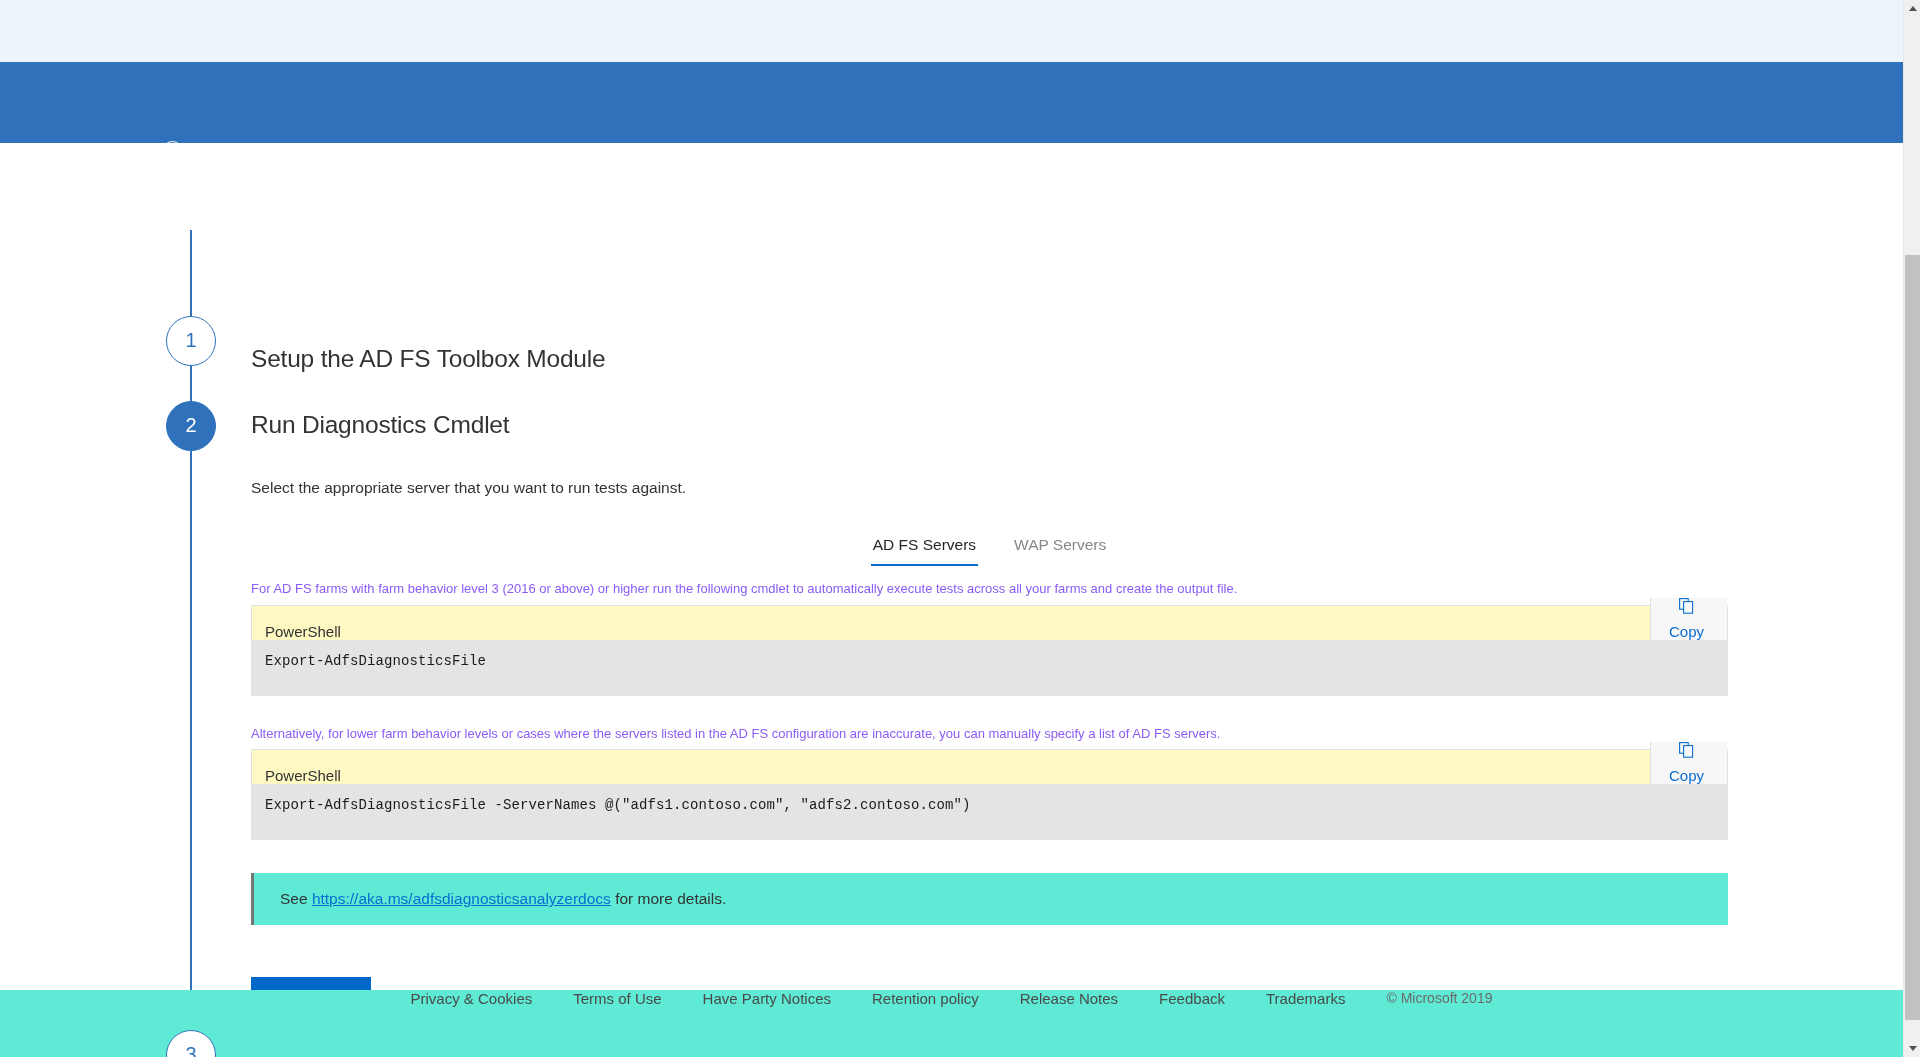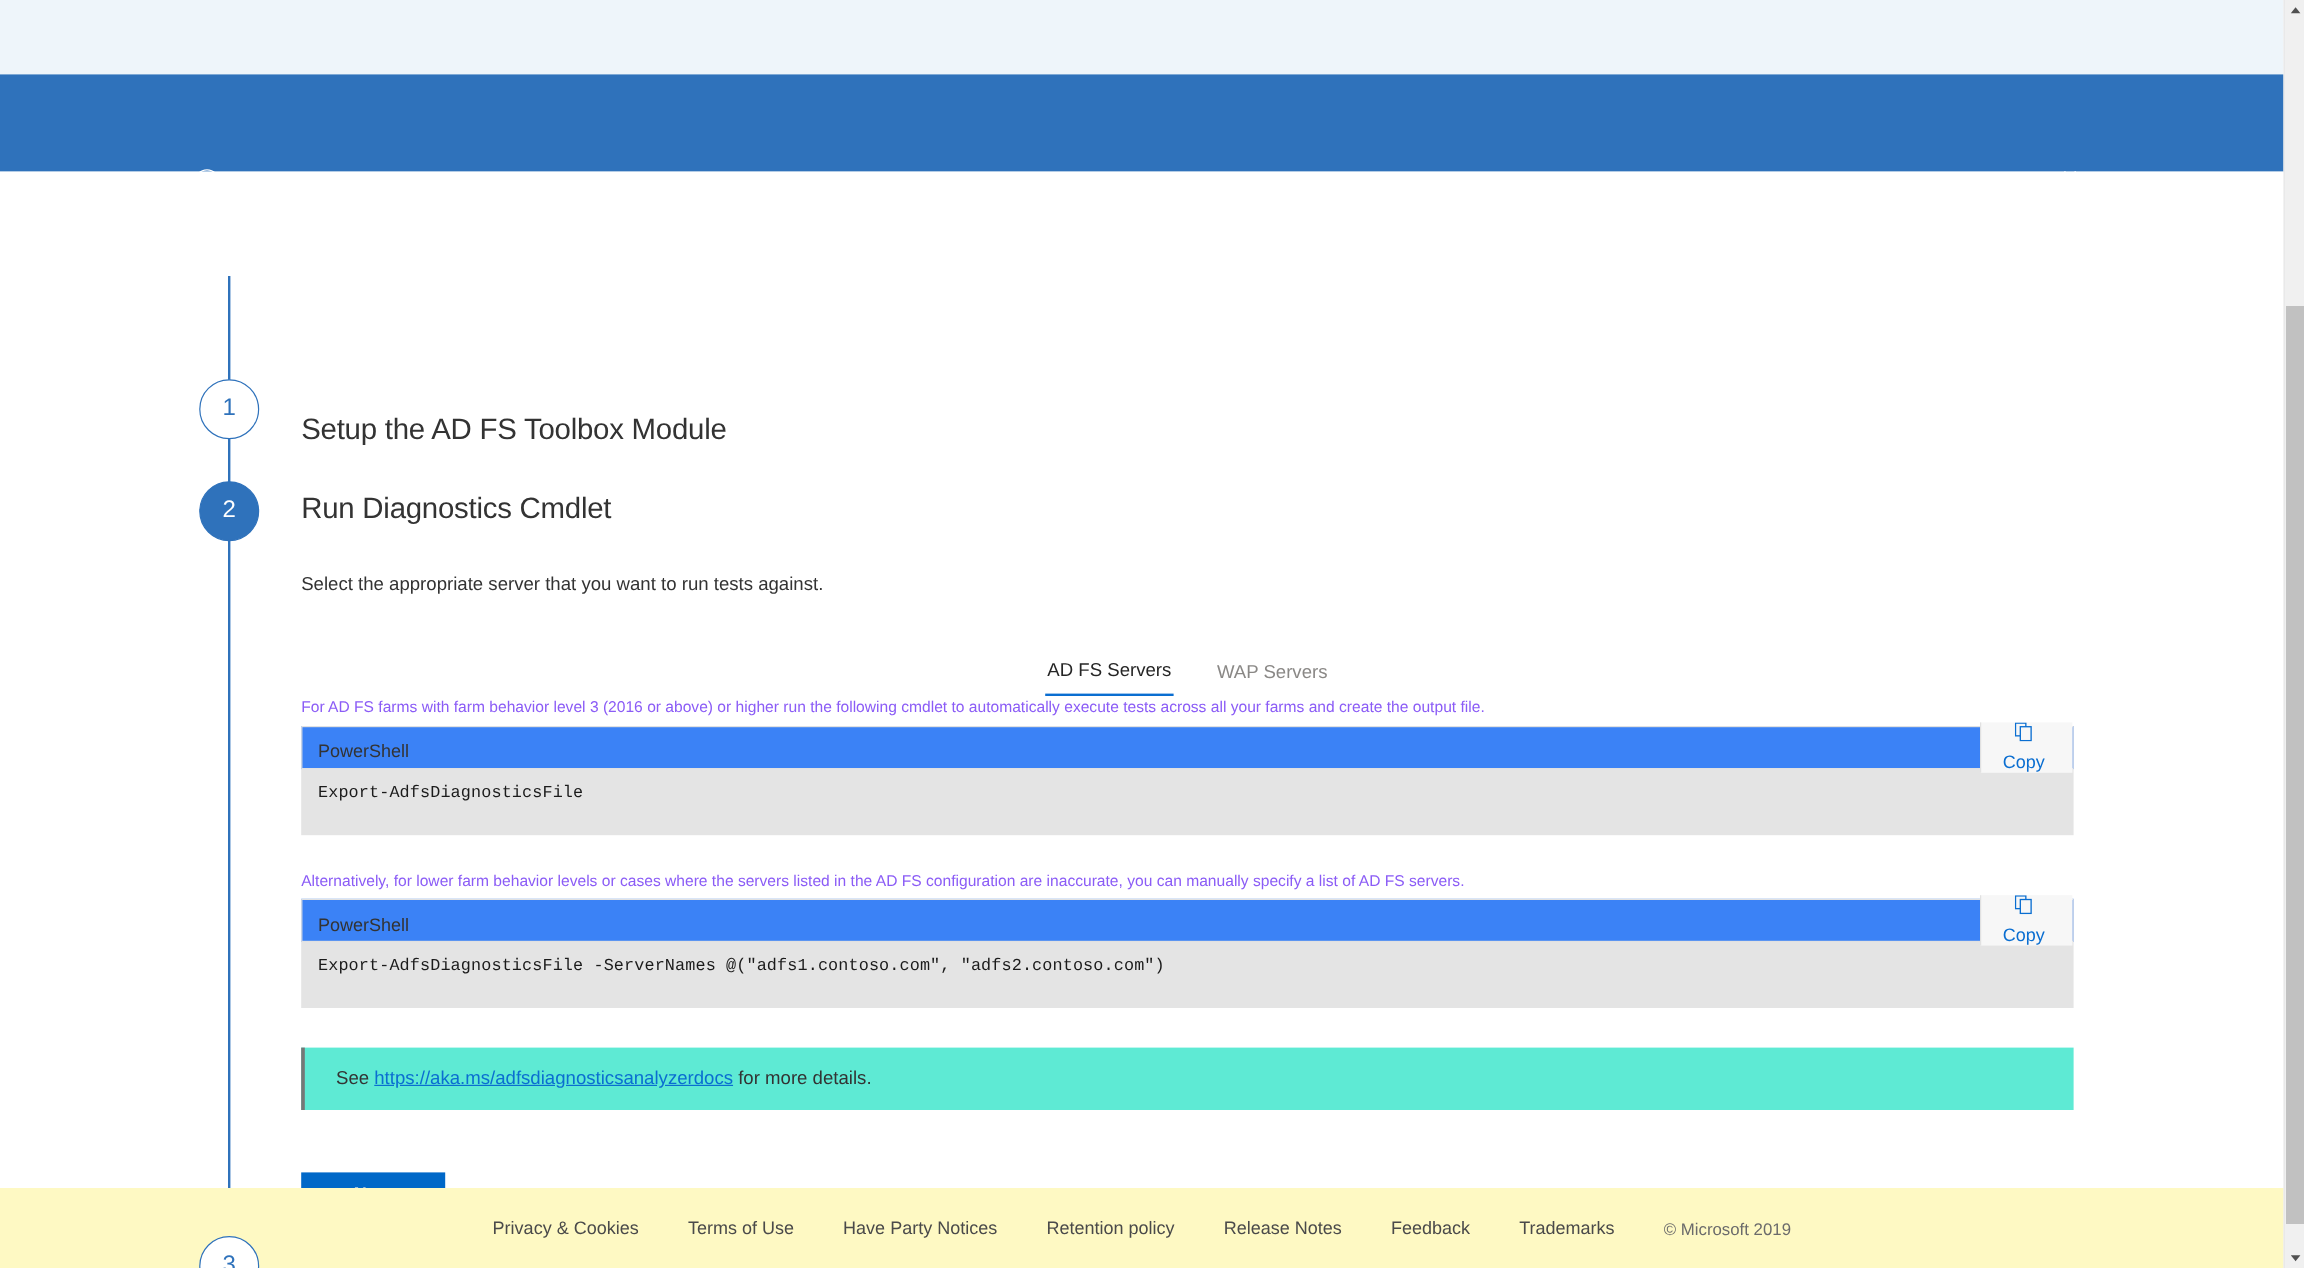--- a/index.html
+++ b/index.html
@@ -155,21 +155,21 @@
     color: #333333;
     margin: 0 0 0 0;
   }
 
   .tabs {
     position: relative;
     height: 44px;
     margin-top: 39px;
     display: flex;
     justify-content: center;
-    align-items: flex-end;
+    align-items: flex-start;
     gap: 34px;
   }
   .tab {
     font-size: 15.5px;
     color: #8a8886;
     padding: 0 2px 10px 2px;
     cursor: pointer;
     background: none;
     border: none;
     font-family: "Liberation Sans", sans-serif;
@@ -182,23 +182,23 @@
   .para {
     font-size: 13px;
     color: #8b5cf6;
     margin: 0 0 7px 0;
     line-height: 1.35;
   }
 
   .codeblock { margin: 0 0 8px 0; width: 1477px; }
   .code-header {
     display: flex;
-    align-items: center;
+    align-items: flex-end;
     justify-content: space-between;
-    background: #3b82f6;
+    background: #fef9c3;
     border: 1px solid #e1e1e1;
     height: 36px;
   }
   .code-lang {
     font-size: 15px;
     color: #333333;
     padding: 8px 0 0 13px;
   }
   .copy-btn {
     display: flex;
@@ -250,23 +250,23 @@
     border: none;
     cursor: pointer;
     font-family: "Liberation Sans", sans-serif;
   }
 
   
   .footer {
     position: absolute;
     left: 0; top: 990px;
     width: 1903px; height: 67px;
-    background: #fef9c3;
+    background: #5eead4;
     display: flex;
-    align-items: center;
+    align-items: flex-start;
     justify-content: center;
     gap: 41px;
   }
   .footer a {
     font-size: 15px;
     color: #4a4a4a;
     text-decoration: none;
     cursor: pointer;
     white-space: nowrap;
   }

